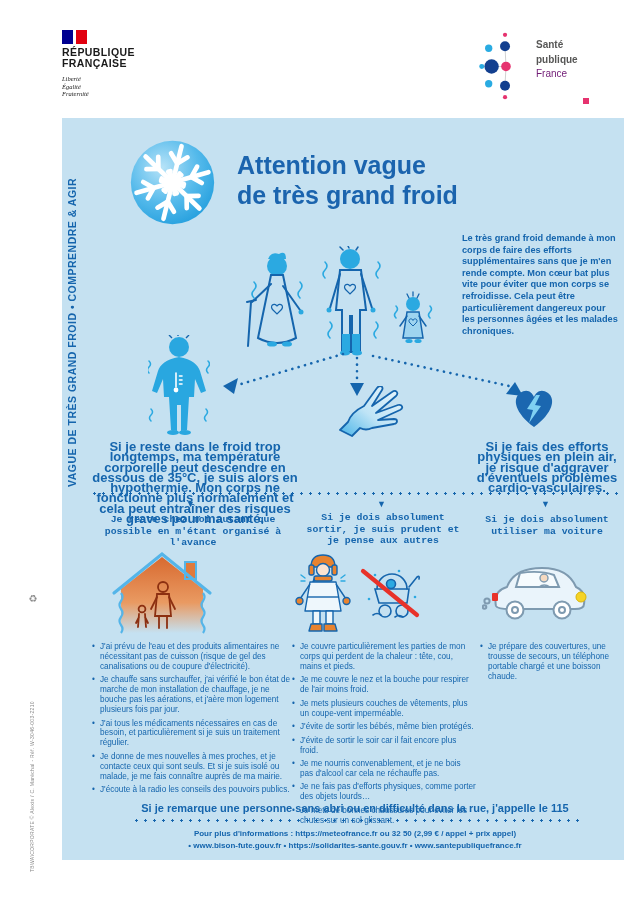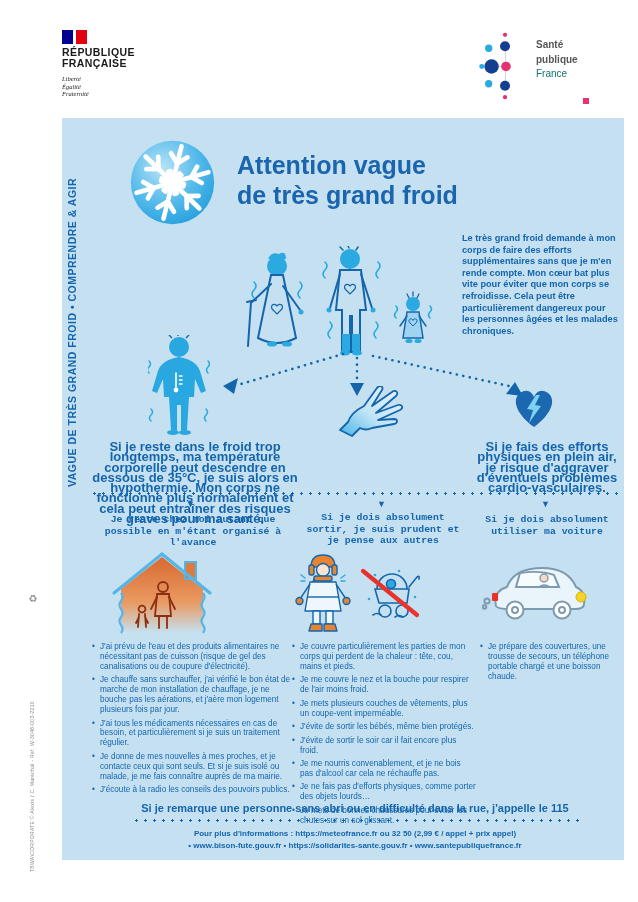--- a/index.html
+++ b/index.html
@@ -12,21 +12,21 @@
   .rf-flag { display:flex; gap:3px; height:14px; margin-bottom:3px; }
   .rf-flag .b { width:11px; background:#000091; display:inline-block; }
   .rf-flag .r { width:11px; background:#e1000f; display:inline-block; }
   .rf-name { font-weight:bold; font-size:10.5px; line-height:11px; color:#1a1a1a; letter-spacing:0.4px; }
   .rf-motto { margin-top:6px; font-family:"Liberation Serif", serif; font-style:italic; font-size:6.5px; line-height:7.5px; color:#1a1a1a; }
 
   .spf-logo { left:478px; top:28px; width:130px; }
   .spf-dots { position:absolute; left:0; top:2px; width:55px; height:72px; }
   .spf-text { position:absolute; left:58px; top:10px; font-size:10px; line-height:14.5px; }
   .spf-text .g1 { font-weight:bold; color:#575756; }
-  .spf-text .g2 { color:#0f766e; }
+  .spf-text .g2 { color:#701a75; }
   .spf-square { position:absolute; left:105px; top:70px; width:6px; height:6px; background:#e6336f; }
 
   
   .panel { left:62px; top:118px; width:562px; height:742px; background:#c5e1f1; }
 
   .side-vert { left:66px; top:487px; width:352px; height:20px;
                transform:rotate(-90deg); transform-origin:left top;
                font-weight:bold; font-size:10.5px; letter-spacing:0.5px; color:#1565ad; }
 
   .credit-icon { left:26px; top:593px; width:14px; font-size:10px; color:#8a8a8a; text-align:center; }

